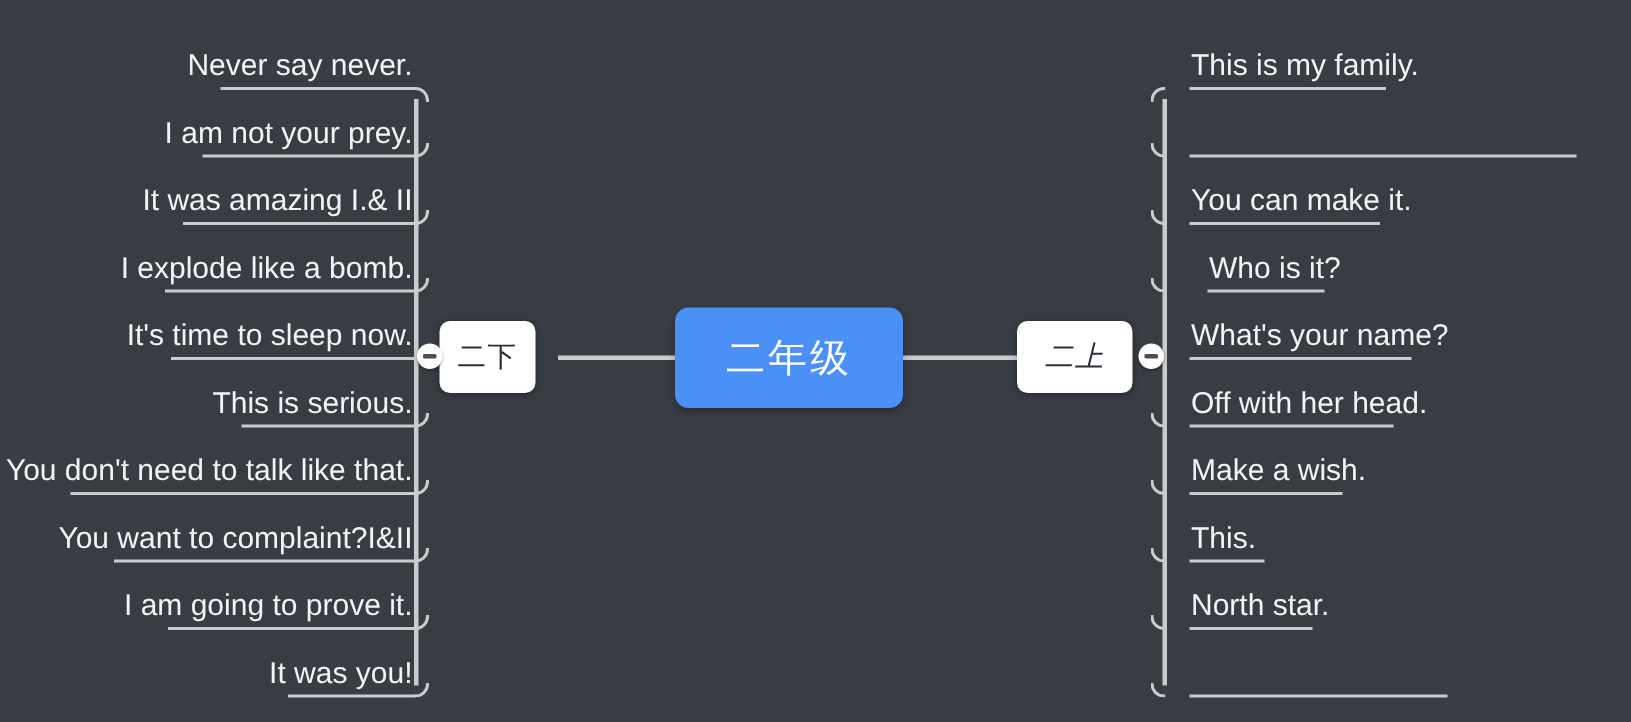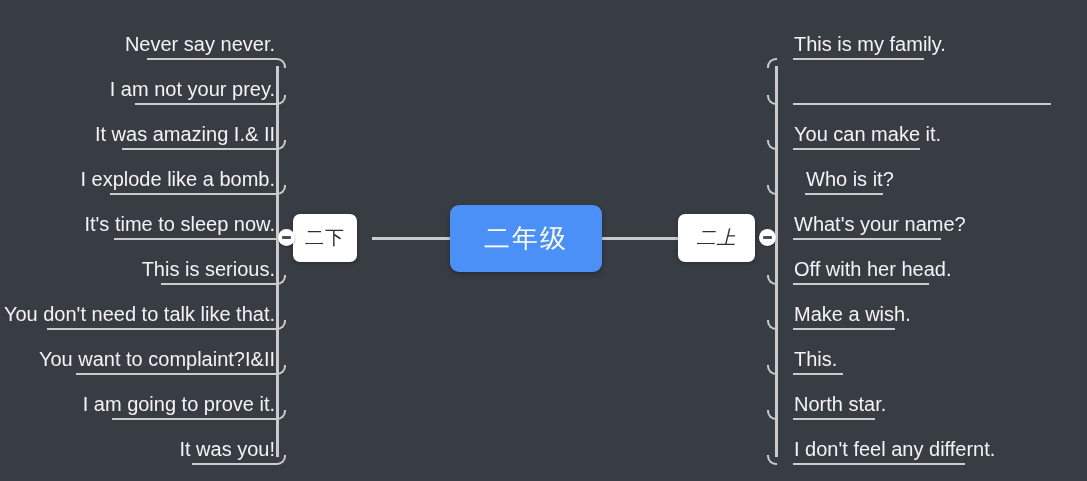--- a/index.html
+++ b/index.html
@@ -264,21 +264,20 @@
       </div>
       <div class="leaf leaf-right" style="top: 337px; height: 38px; width: 50px; left: 793px;">
         <div class="leaf-label">This.</div>
         <div class="leaf-underline" style="width: 50px;"></div>
       </div>
       <div class="leaf leaf-right" style="top: 382px; height: 38px; width: 82px; left: 793px;">
         <div class="leaf-label">North star.</div>
         <div class="leaf-underline" style="width: 82px;"></div>
       </div>
       <div class="leaf leaf-right" style="top: 427px; height: 38px; width: 172px; left: 793px;">
-        <div class="leaf-label">I don't feel any differnt.</div>
         <div class="leaf-underline" style="width: 172px;"></div>
       </div>
     </div>
 
 <div class="elbow elbow-left-top" style="left: 276px; top: 57.5px;"></div>
     <div class="elbow elbow-left" style="left: 276px; top: 95px;"></div>
     <div class="elbow elbow-left" style="left: 276px; top: 140px;"></div>
     <div class="elbow elbow-left" style="left: 276px; top: 185px;"></div>
     <div class="elbow elbow-left" style="left: 276px; top: 230px;"></div>
     <div class="elbow elbow-left" style="left: 276px; top: 275px;"></div>

